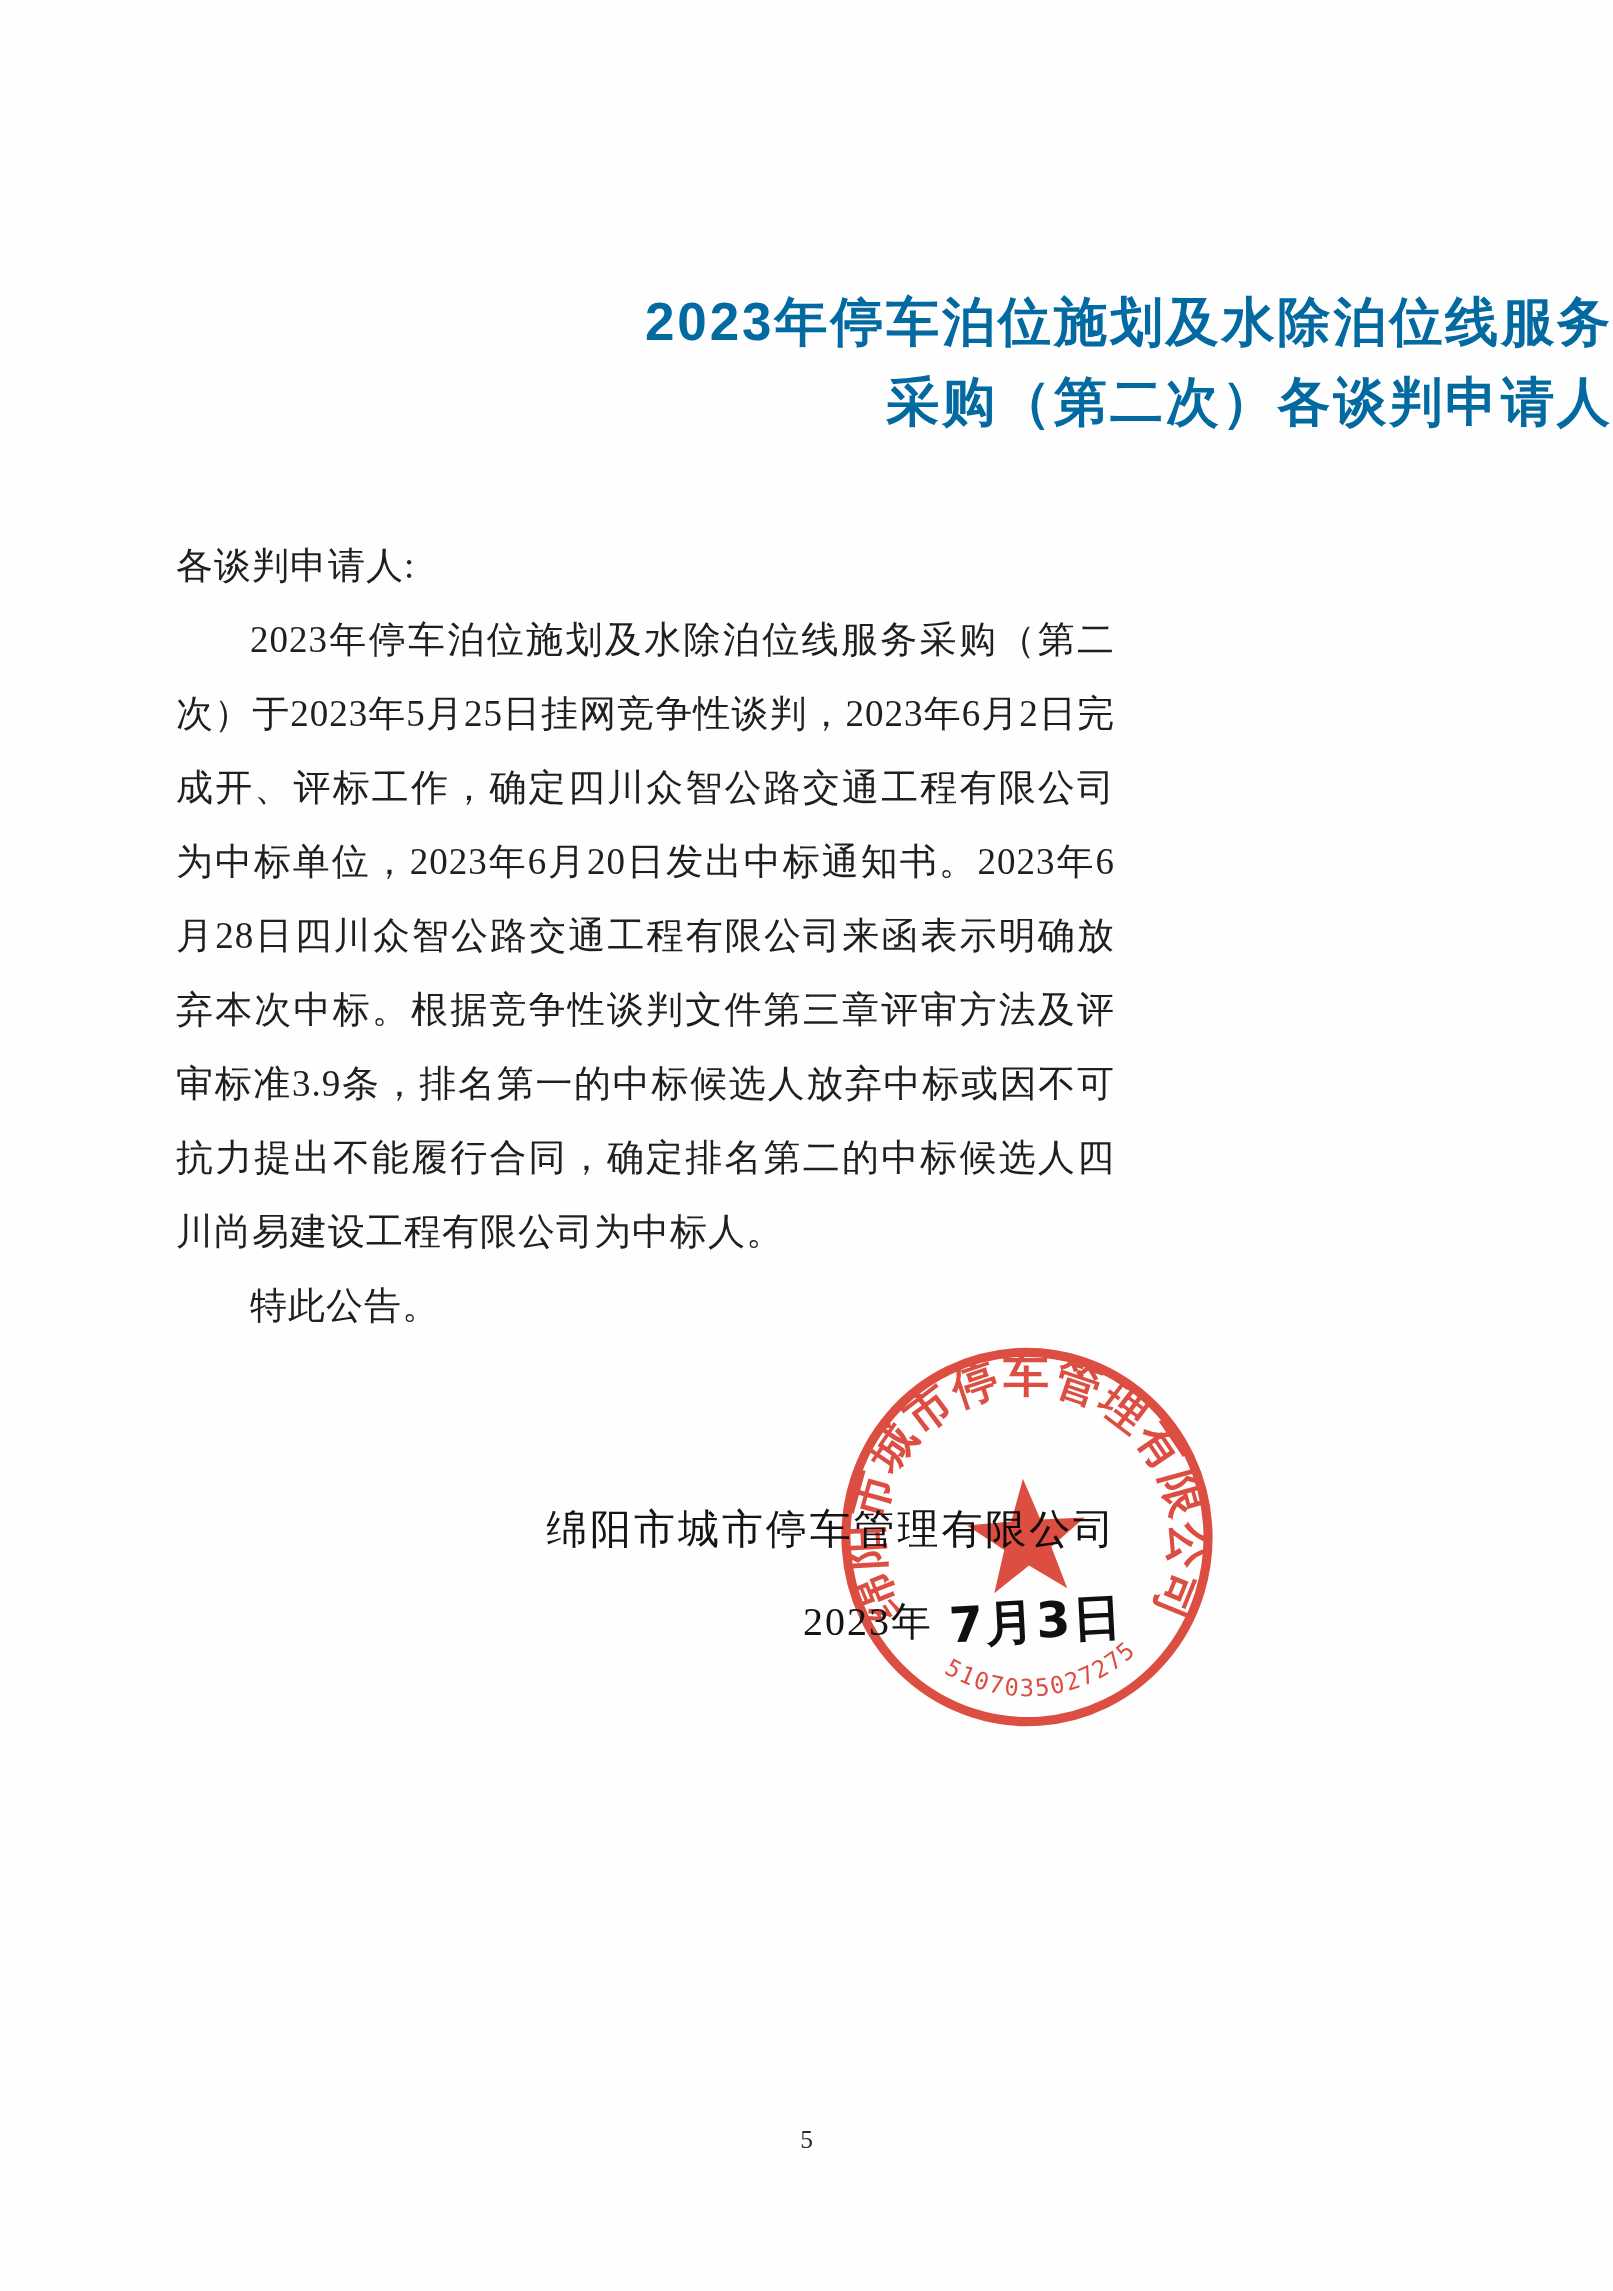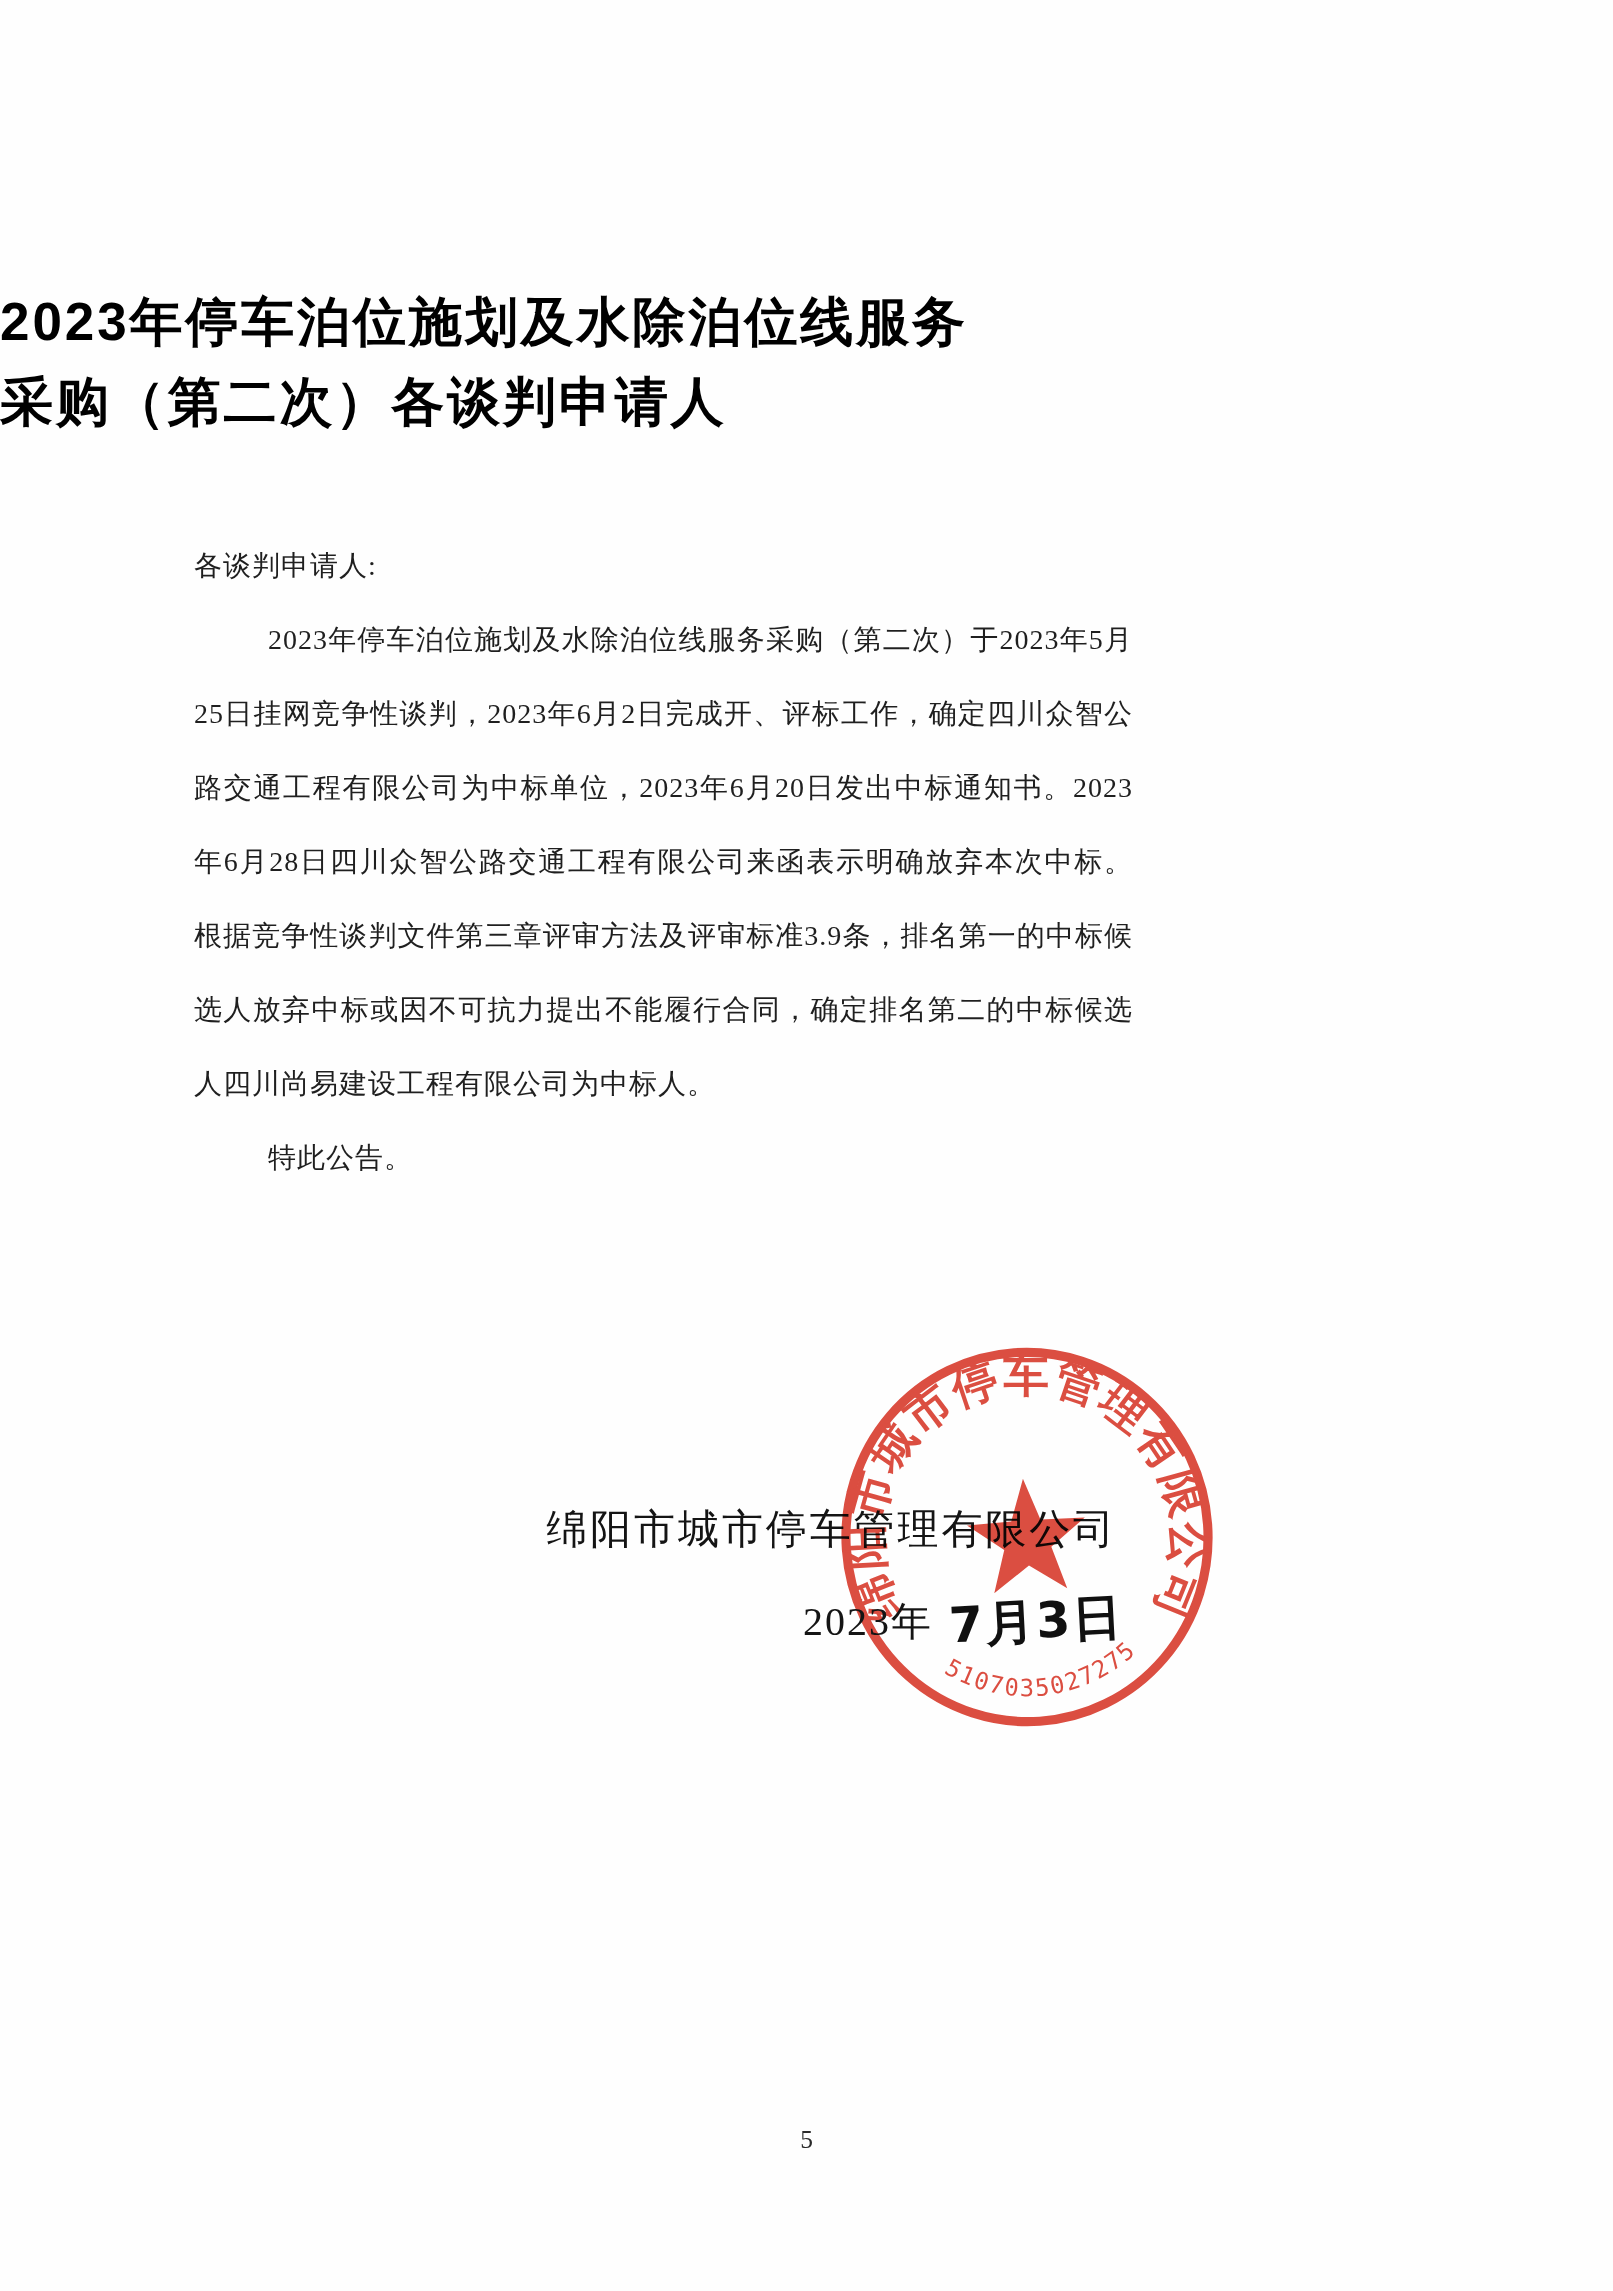--- a/index.html
+++ b/index.html
@@ -12,35 +12,35 @@
     overflow: hidden;
     font-family: "Liberation Serif", serif;
     color: #1f1f1f;
   }
   .title {
     position: absolute;
     top: 282px;
     left: 0;
     width: 100%;
     margin: 0;
-    text-align: left;
+    text-align: right;
     font-family: "Liberation Sans", sans-serif;
     font-weight: bold;
     font-size: 53px;
     line-height: 80px;
     letter-spacing: 2.9px;
-    color: #000000;
+    color: #0369a1;
   }
   .title-line { display: block; }
   .body-block {
     position: absolute;
     top: 529px;
-    left: 194px;
+    left: 176px;
     width: 939px;
-    font-size: 28px;
+    font-size: 37px;
     line-height: 74px;
     letter-spacing: 1px;
     text-align: justify;
   }
   .body-block p { margin: 0; }
   .indent { text-indent: 74px; }
   .seal {
     position: absolute;
     left: 835px;
     top: 1341px;

